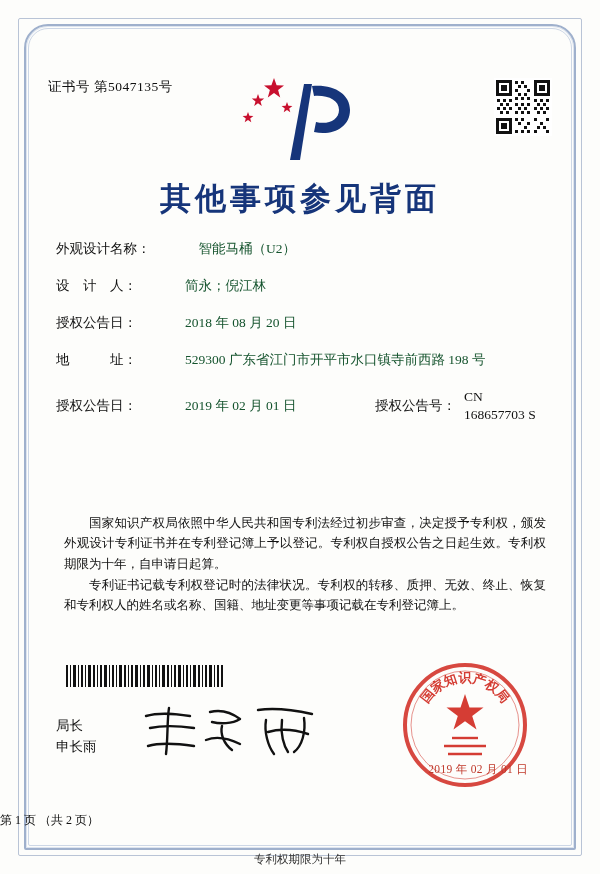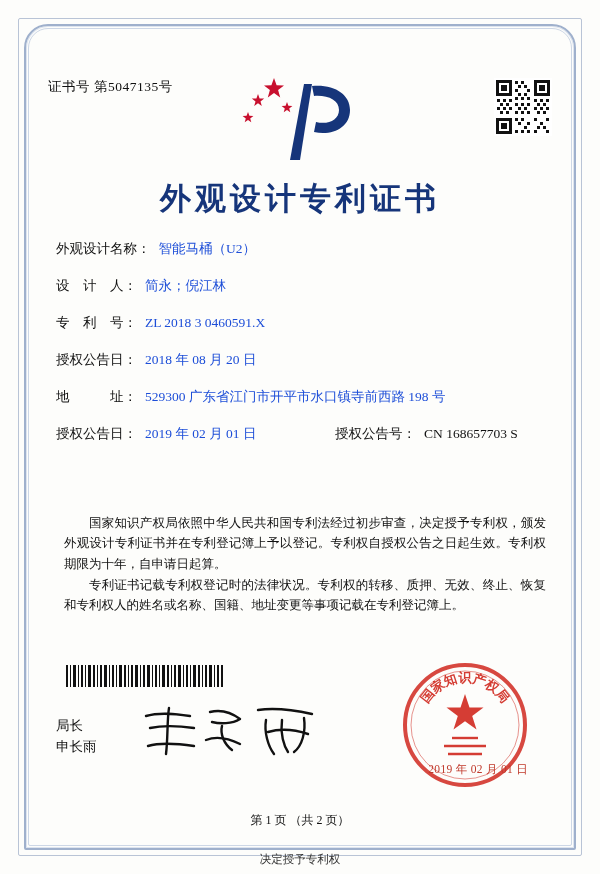--- a/index.html
+++ b/index.html
@@ -100,21 +100,22 @@
     line-height: 1.3;
   }
   .field-label {
     flex: 0 0 auto;
     white-space: pre;
     color: #111;
   }
   .field-value {
     flex: 1 1 auto;
     padding-left: 8px;
-    color: #1d4ed8;
+    color: #14532d;
+    margin-left: 40px;
   }
   .field-row.two-col .field-value {
     flex: 0 0 auto;
     padding-left: 8px;
     min-width: 168px;
   }
   .field-label2 {
     flex: 0 0 auto;
     white-space: pre;
     padding-left: 22px;
@@ -180,21 +181,21 @@
     font-size: 11.5px;
     color: #c0392b;
     letter-spacing: 0.3px;
   }
   
   .page-no {
     position: absolute;
     left: 0;
     right: 0;
     top: 812px;
-    text-align: center;
+    text-align: left;
     font-size: 12px;
     color: #111;
   }
   .backnote {
     position: absolute;
     left: 0;
     right: 0;
     top: 852px;
     text-align: center;
     font-size: 11.5px;
@@ -290,34 +291,30 @@
           <rect x="46" y="44" width="3" height="3"></rect>
           <rect x="52" y="40" width="3" height="3"></rect>
         <rect x="43" y="48" width="3" height="3"></rect>
           <rect x="49" y="48" width="3" height="3"></rect>
           <rect x="40" y="52" width="3" height="3"></rect>
         <rect x="52" y="52" width="3" height="3"></rect>
       </g>
     </svg>
   </div>
 
-  <div class="title">外观设计专利证书</div>
+  <div class="title">其他事项参见背面</div>
 
   <div class="fields">
     <div class="field-row">
       <span class="field-label">外观设计名称：</span>
       <span class="field-value">智能马桶（U2）</span>
     </div>
     <div class="field-row">
       <span class="field-label">设　计　人：</span>
       <span class="field-value">简永；倪江林</span>
-    </div>
-    <div class="field-row">
-      <span class="field-label">专　利　号：</span>
-      <span class="field-value">ZL 2018 3 0460591.X</span>
     </div>
     <div class="field-row">
       <span class="field-label">授权公告日：</span>
       <span class="field-value">2018 年 08 月 20 日</span>
     </div>
     <div class="field-row">
       <span class="field-label">地　　　址：</span>
       <span class="field-value">529300  广东省江门市开平市水口镇寺前西路 198 号</span>
     </div>
     <div class="field-row two-col">
@@ -425,15 +422,15 @@
         <path d="M44 86 L86 86"></path>
         <path d="M48 94 L82 94"></path>
         <path d="M52 78 L78 78"></path>
       </g>
     </svg>
   </div>
 
   <div class="seal-date">2019 年 02 月 01 日</div>
 
   <div class="page-no">第 1 页 （共 2 页）</div>
-  <div class="backnote">决定授予专利权</div>
+  <div class="backnote">专利权期限为十年</div>
 
 </div>
 
 </body></html>

